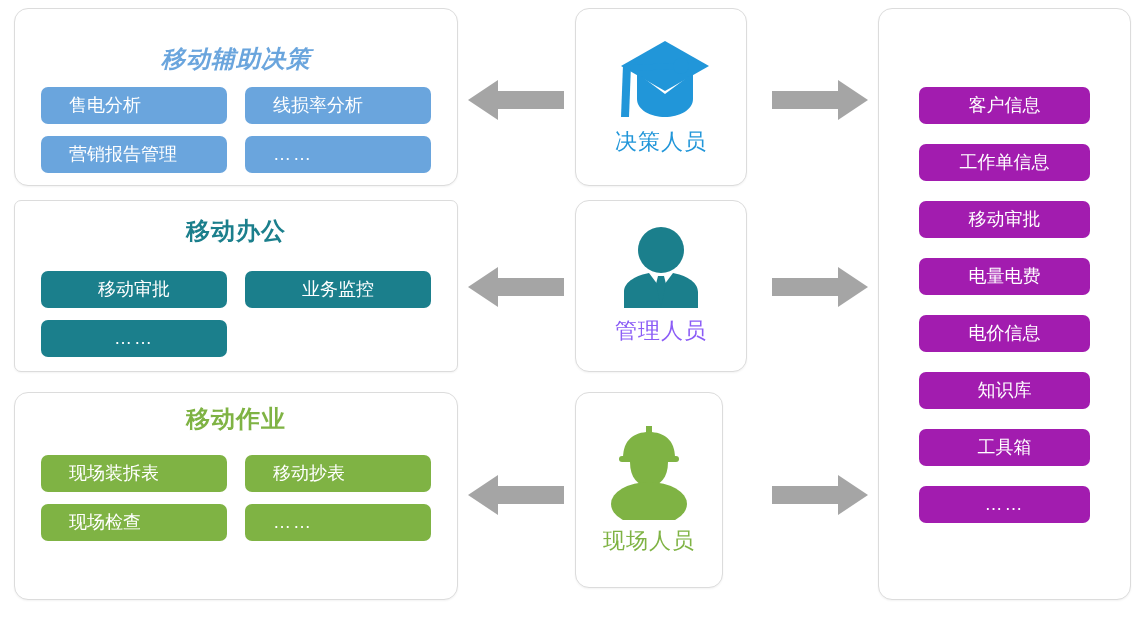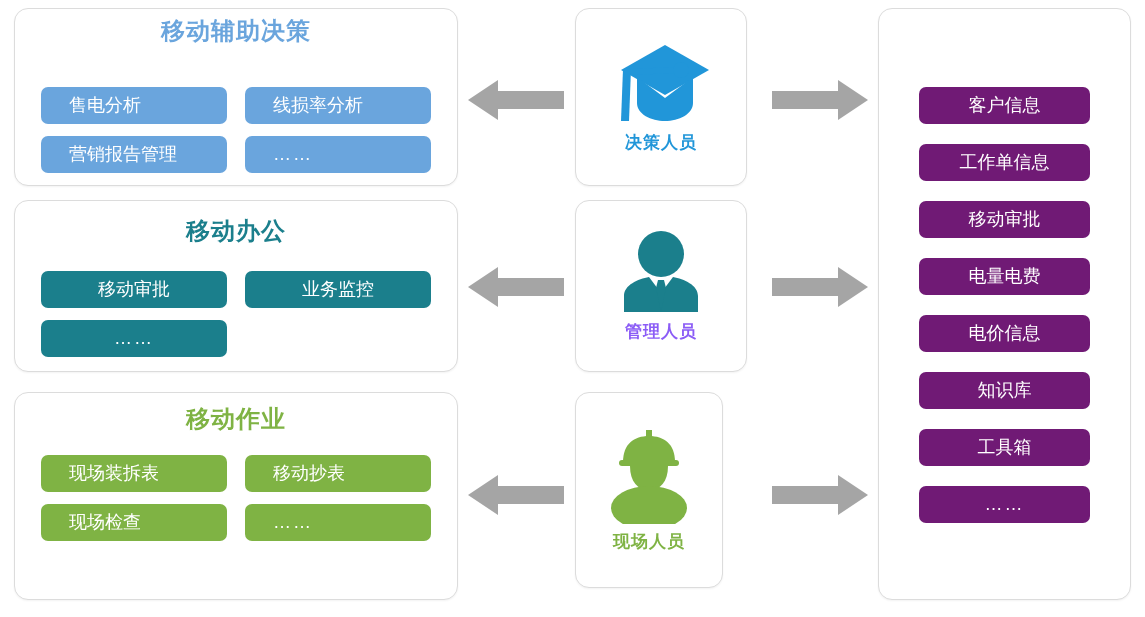--- a/index.html
+++ b/index.html
@@ -74,22 +74,22 @@
   .persona {
     display: flex;
     flex-direction: column;
     align-items: center;
     justify-content: center;
   }
   .persona .glyph {
     line-height: 0;
   }
   .persona .pname {
-    font-weight: bold;
-    font-size: 17px;
+    font-weight: normal;
+    font-size: 22px;
     letter-spacing: 1px;
     margin-top: 6px;
   }
   .pname.blue  { color: #2196d9; }
   .pname.teal  { color: #8b5cf6; }
   .pname.green { color: #7fb344; }
 
   
   .support-title {
     text-align: center;
@@ -105,49 +105,49 @@
     right: 40px;
     top: 78px;
     display: flex;
     flex-direction: column;
     gap: 20px;
   }
   .support-item {
     height: 37px;
     line-height: 37px;
     border-radius: 7px;
-    background: #701a75;
+    background: #a21caf;
     color: #ffffff;
     font-size: 18px;
     text-align: center;
     white-space: nowrap;
   }
   .support-item.dots { letter-spacing: 2px; }
 
   
   .arrow {
     position: absolute;
   }
 </style>
 </head>
 <body>
 
 <div class="stage">
 
   <div class="card" style="left:14px; top:8px; width:444px; height:178px;">
-    <div class="group-title blue" style="position:absolute; left:0; right:0; top:10px;">移动辅助决策</div>
+    <div class="group-title blue" style="position:absolute; left:0; right:0; top:38px;font-style:italic;">移动辅助决策</div>
     <div class="chips" style="top:78px;">
       <div class="chip blue pad-left">售电分析</div>
       <div class="chip blue pad-left">线损率分析</div>
       <div class="chip blue pad-left">营销报告管理</div>
       <div class="chip blue pad-left dots">……</div>
     </div>
   </div>
 
-  <div class="card" style="left:14px; top:200px; width:444px; height:172px;">
+  <div class="card" style="left:14px; top:200px; width:444px; height:172px;border-radius:7px;">
     <div class="group-title teal" style="position:absolute; left:0; right:0; top:18px;">移动办公</div>
     <div class="chips" style="top:70px;">
       <div class="chip teal centered">移动审批</div>
       <div class="chip teal centered">业务监控</div>
       <div class="chip teal centered dots">……</div>
     </div>
   </div>
 
   <div class="card" style="left:14px; top:392px; width:444px; height:208px;">
     <div class="group-title green" style="position:absolute; left:0; right:0; top:14px;">移动作业</div>

